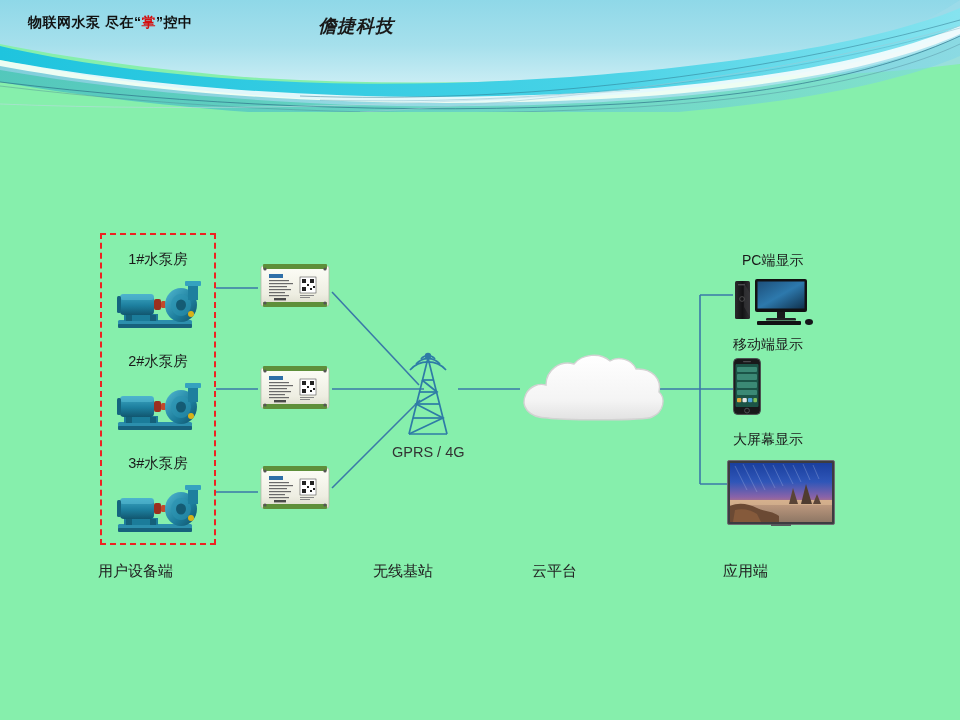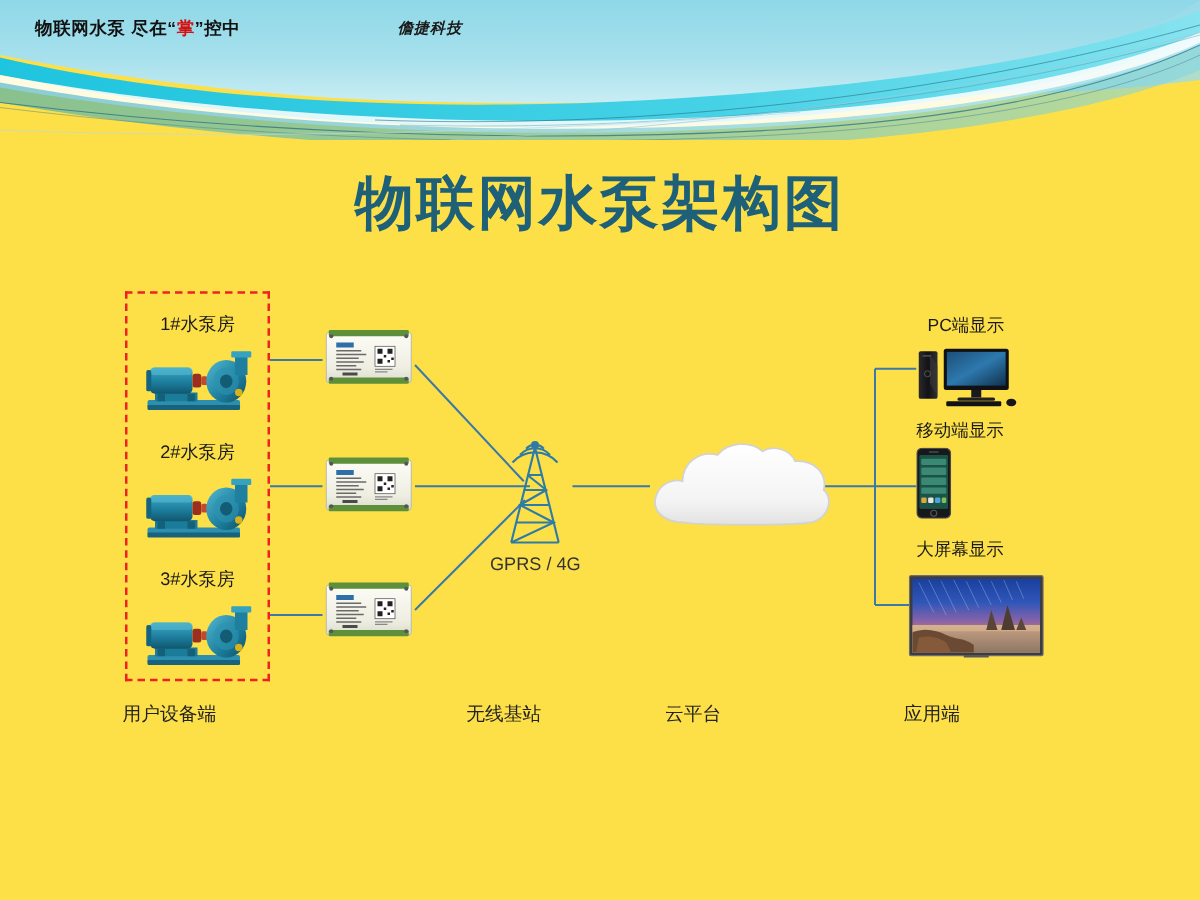--- a/index.html
+++ b/index.html
@@ -2,34 +2,34 @@
 <html><head>
 <meta charset="utf-8">
 <style>
   html,body{margin:0;padding:0;}
   body{
     width:960px;height:720px;overflow:hidden;
     font-family:"Liberation Sans","DejaVu Sans",sans-serif;
     background:#ffffff;
     position:relative;
   }
-  .slide{position:absolute;inset:0;background:#fde047;overflow:hidden;}
+  .slide{position:absolute;inset:0;background:#86efac;overflow:hidden;}
 
   
   .banner{position:absolute;left:0;top:0;width:960px;height:112px;overflow:hidden;}
   .banner svg{display:block;}
   .hdr-text{
     position:absolute;left:28px;top:14px;
     font-size:14px;font-weight:bold;color:#111;
     letter-spacing:0.5px;white-space:nowrap;z-index:5;
   }
   .hdr-text .hl{color:#d41010;}
   .brand{
     position:absolute;left:318px;top:14px;
-    font-size:12px;font-weight:bold;font-style:italic;color:#1a1a1a;
+    font-size:18px;font-weight:bold;font-style:italic;color:#1a1a1a;
     letter-spacing:1px;white-space:nowrap;z-index:5;
     font-family:"Liberation Serif","DejaVu Serif",serif;
   }
 
   
   .title{
     position:absolute;left:0;top:131px;width:960px;
     text-align:center;
     font-size:47px;font-weight:bold;color:#1f6079;
     letter-spacing:2px;
@@ -114,21 +114,20 @@
       <path d="M0,104 C200,112 420,106 640,90" fill="none" stroke="#bcd9e2" stroke-width="0.8" opacity="0.7"></path>
     </svg>
   </div>
 
   <div class="hdr-text">
     <span>物联网水泵 尽在</span><span>“</span><span class="hl">掌</span><span>”</span><span>控中</span>
   </div>
 
   <div class="brand">儋捷科技</div>
 
-  <div class="title">物联网水泵架构图</div>
 
   <div class="diagram">
 
     <svg class="wires" viewBox="0 0 960 720" xmlns="http://www.w3.org/2000/svg" aria-hidden="true">
       <g stroke="#3a79a8" stroke-width="1.6" fill="none">
 
         <line x1="216" y1="288" x2="258" y2="288"></line>
         <line x1="216" y1="389" x2="258" y2="389"></line>
         <line x1="216" y1="492" x2="258" y2="492"></line>
 

